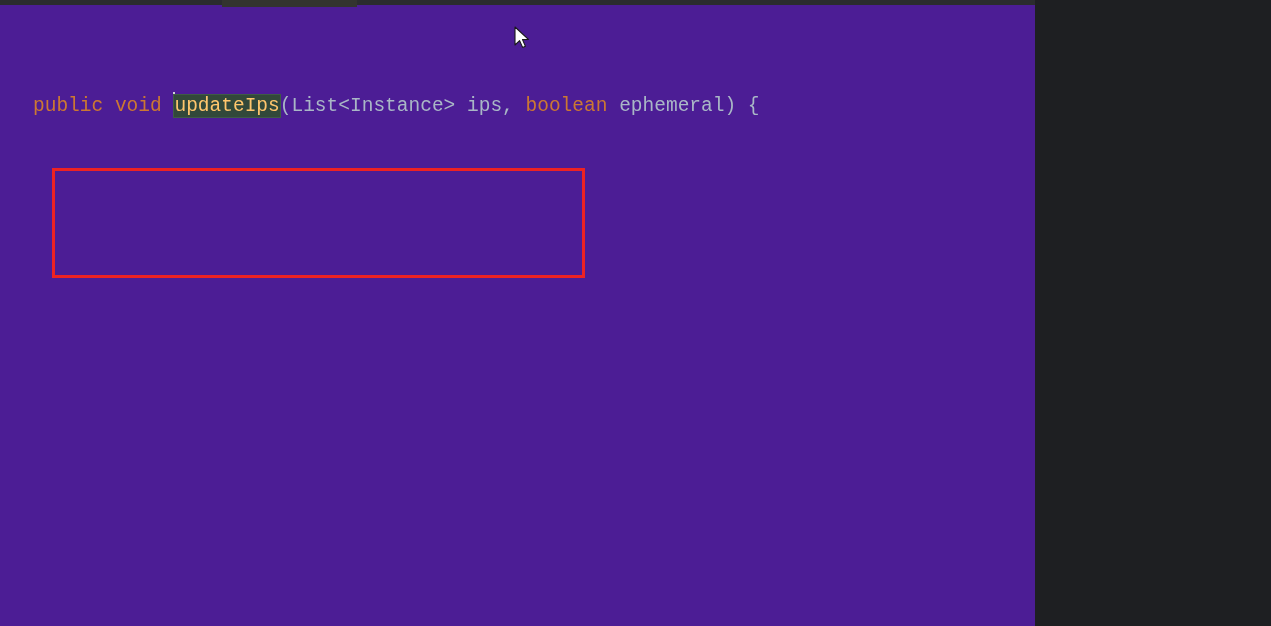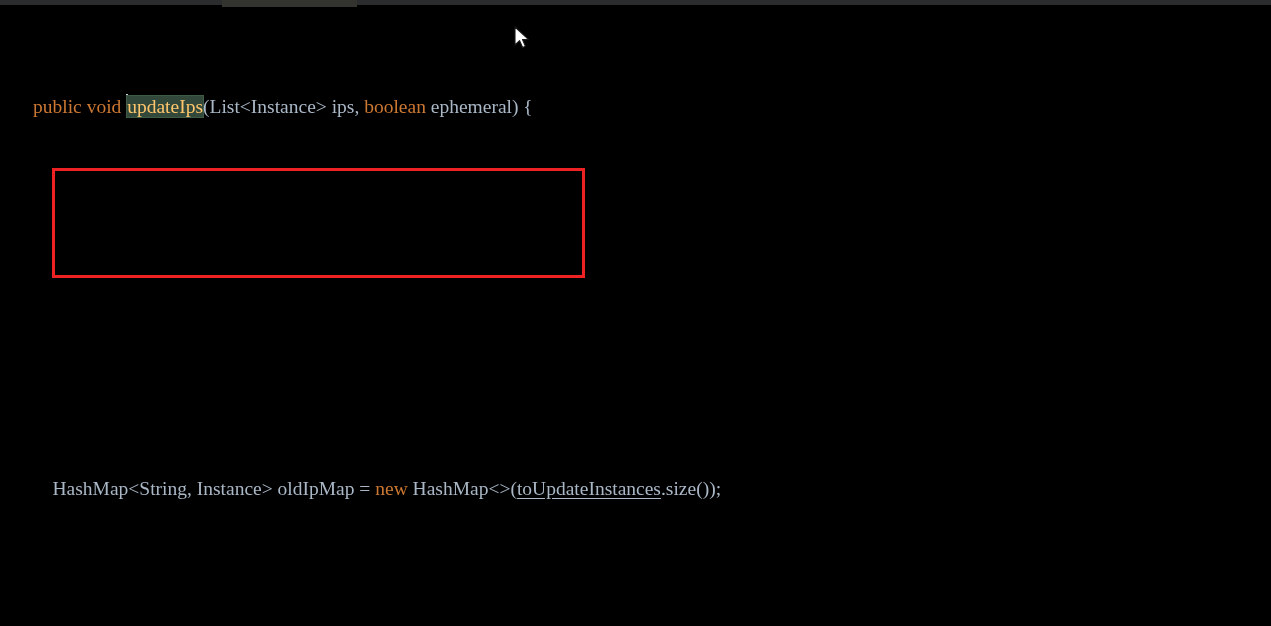--- a/index.html
+++ b/index.html
@@ -2,25 +2,25 @@
 <html><head>
 <meta charset="utf-8">
 <style>
   html, body {
     margin: 0;
     padding: 0;
     background: #1e1f22;
   }
   #screen {
     position: relative;
-    width: 1271px;
+    width: 1035px;
     height: 626px;
-    background: #000000;
+    background: #4c1d95;
     overflow: hidden;
-    font-family: Liberation Serif, serif;
+    font-family: Liberation Mono, monospace;
   }
   
   #top-band {
     position: absolute;
     left: 0; top: 0;
     width: 1271px;
     height: 5px;
     background: #2b2c2e;
   }
   #top-band-2 {
@@ -101,21 +101,20 @@
 
   <div id="code">
 
     <span class="ln"><span class="kw">public</span><span> </span><span class="kw">void</span><span> </span><span class="caret"></span><span class="caret-hl">updateIps</span><span class="pun">(</span><span class="typ">List&lt;Instance&gt;</span><span class="id"> ips</span><span class="pun">,</span><span> </span><span class="kw">boolean</span><span> </span><span class="id">ephemeral</span><span class="pun">) {</span></span>
 
     <span class="ln"></span>
 
 
     <span class="ln"></span>
 
-    <span class="ln"><span>    </span><span class="typ">HashMap&lt;String, Instance&gt; oldIpMap = </span><span class="kw">new</span><span class="typ"> HashMap&lt;&gt;(</span><span class="id u">toUpdateInstances</span><span class="pun">.size());</span></span>
 
     
 
     
 
     
 
     
 
     

